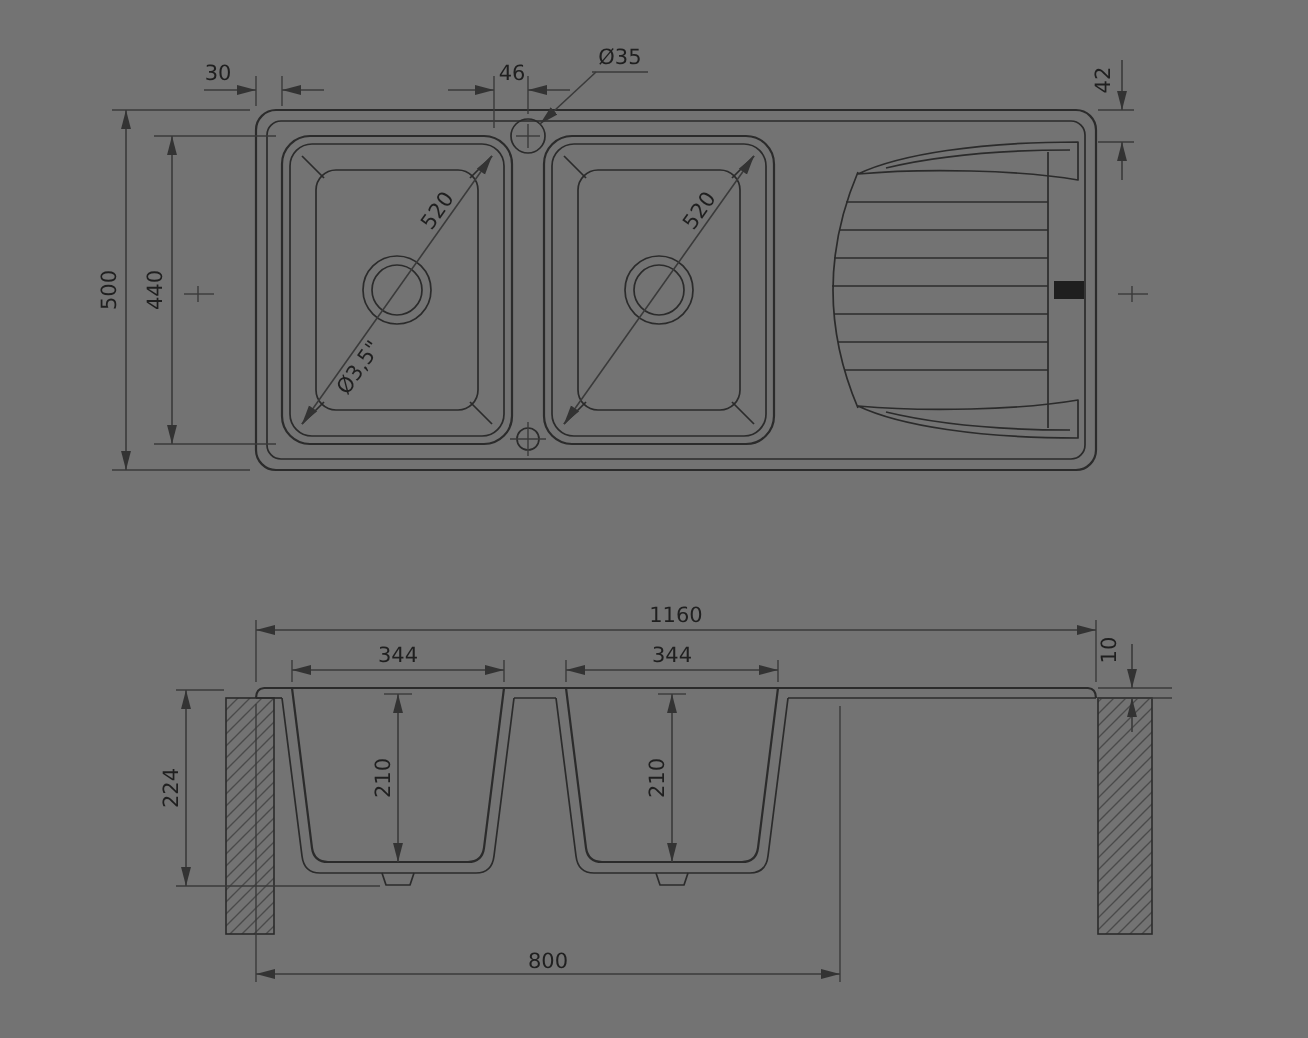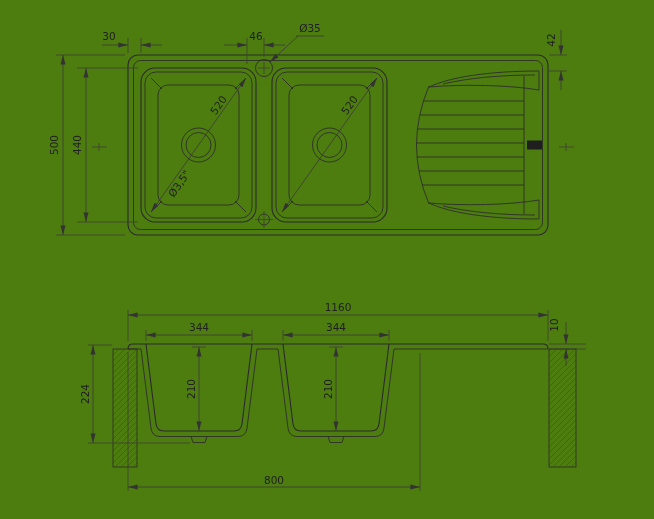--- a/index.html
+++ b/index.html
@@ -1,16 +1,16 @@
 <!DOCTYPE html>
 <html><head>
 <meta charset="utf-8">
 <style>
   html,body{margin:0;padding:0;background:#ffffff;}
-  .canvas{width:654px;height:519px;background:#4d7c0f;position:relative;overflow:hidden;}
+  .canvas{width:654px;height:519px;background:#737373;position:relative;overflow:hidden;}
   svg{display:block;}
   svg text{font-family:"DejaVu Sans","Liberation Sans",sans-serif;font-size:10.5px;fill:#1f1f1f;}
   .ln{fill:none;stroke:#2b2b2b;stroke-width:1.1;stroke-linejoin:round;}
   .ln2{fill:none;stroke:#2b2b2b;stroke-width:0.85;stroke-linejoin:round;}
   .dim{fill:none;stroke:#3a3a3a;stroke-width:0.8;}
   .ext{fill:none;stroke:#3a3a3a;stroke-width:0.7;}
   .dark{fill:#1f1f1f;stroke:none;}
 </style>
 </head>
 <body>

